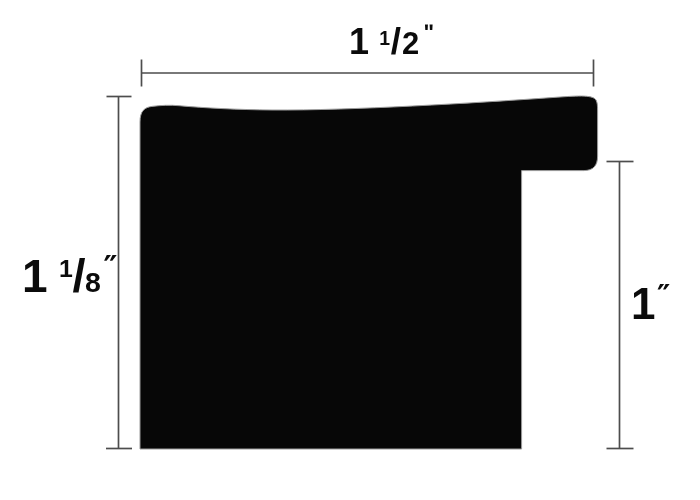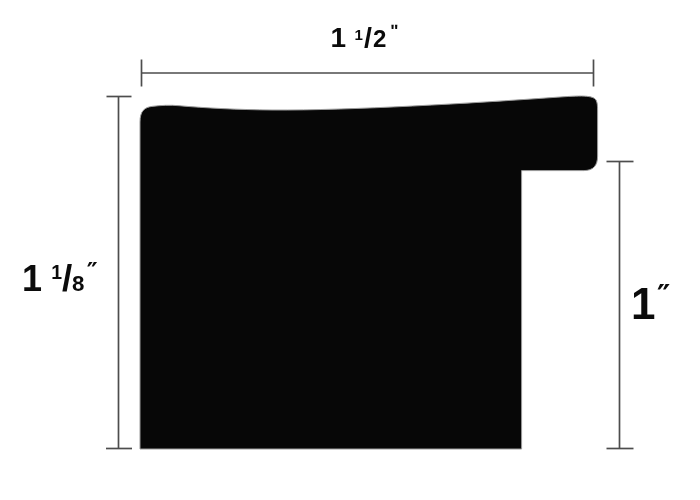--- a/index.html
+++ b/index.html
@@ -7,22 +7,22 @@
     position:relative;width:700px;height:500px;overflow:hidden;
     background:var(--bg,#ffffff);
     font-family:"Liberation Sans","DejaVu Sans",sans-serif;
   }
   .stage svg{position:absolute;left:0;top:0;}
   .profile-path{fill:var(--shape-fill,#070707);stroke:var(--shape-outline,#9b9b9b);stroke-width:1;}
   .dim line{stroke:var(--dim-line,#4d4d4d);stroke-width:1.7;}
   .dim-label{
     position:absolute;color:var(--label,#0b0b0b);line-height:1;white-space:nowrap;
   }
-  .label-top{left:295px;top:22px;width:140px;text-align:center;font-size:28px;font-weight:600;letter-spacing:2px;}
-  .label-left{left:22px;top:260px;font-size:36px;font-weight:700;letter-spacing:1px;}
+  .label-top{left:295px;top:22px;width:140px;text-align:right;font-size:36px;font-weight:600;letter-spacing:2px;}
+  .label-left{left:22px;top:252px;font-size:46px;font-weight:700;letter-spacing:1px;}
   .label-right{left:631px;top:281px;font-size:44px;font-weight:700;}
   .frac-num{font-size:0.54em;vertical-align:0.6em;margin-left:0.42em;}
   .frac-slash{font-size:1.02em;margin:0 -0.03em;}
   .frac-den{font-size:0.62em;}
   .label-top .frac-den{font-size:0.86em;}
   .label-top .frac-num{vertical-align:0.48em;}
   .unit-prime{font-family:"DejaVu Sans",sans-serif;font-size:0.68em;vertical-align:0.45em;margin-left:0.05em;}
   .unit-straight{font-size:0.62em;vertical-align:0.62em;margin-left:0.1em;letter-spacing:1px;}
 </style>
 </head>

